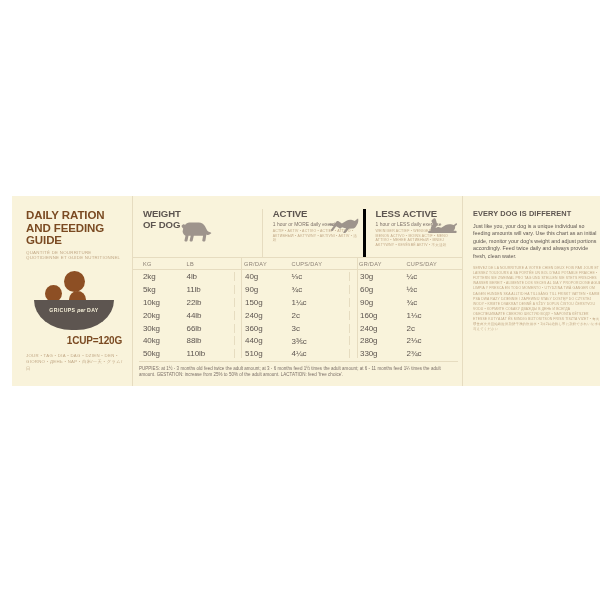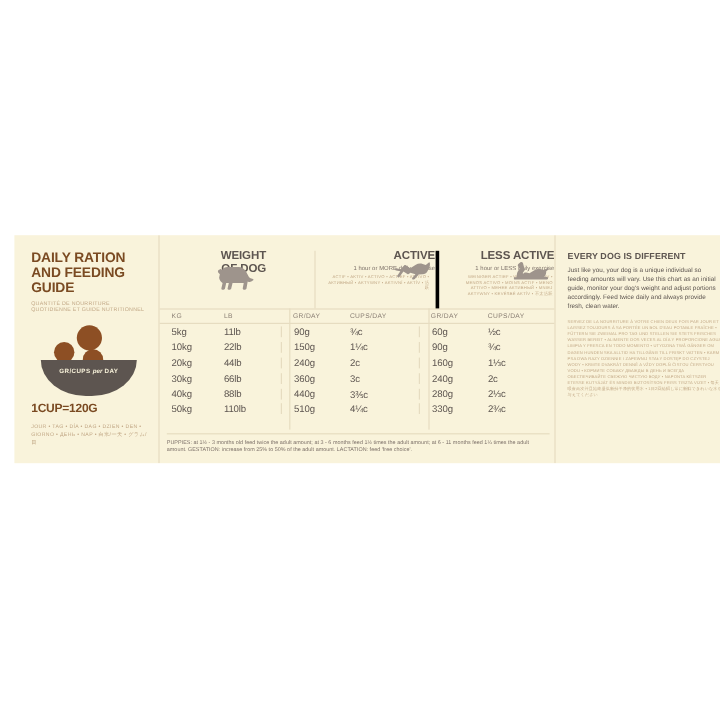--- a/index.html
+++ b/index.html
@@ -82,21 +82,21 @@
     font-style: italic;
     font-weight: bold;
     letter-spacing: 0;
   }
   .cupeq {
     margin-top: 4px;
     font-size: 10px;
     font-weight: bold;
     color: #7a4a22;
     letter-spacing: -0.2px;
-    text-align: left;
+    text-align: right;
     width: 96px;
   }
   .langs {
     margin-top: 7px;
     width: 100px;
     font-size: 4.3px;
     line-height: 6.4px;
     color: #c2a886;
     letter-spacing: 0.3px;
   }
@@ -107,21 +107,20 @@
     box-sizing: border-box;
     padding: 13px 0 0 0;
     border-left: 1px solid #e6dcc0;
     position: relative;
   }
   .head-row {
     display: flex;
     height: 48px;
     padding: 0 0 0 6px;
     box-sizing: border-box;
-    text-align: right;
   }
   .hcell {
     position: relative;
     box-sizing: border-box;
   }
   .hcell.weight { width: 96px; padding-left: 4px; }
   .hcell.active { width: 116px; padding-left: 10px; border-left: 1px solid #e6dcc0; margin-left: 40px; }
   .hcell.less   { width: 114px; padding-left: 10px; border-left: 3px solid #000000; }
   .hname {
     font-size: 9.6px;
@@ -293,20 +292,28 @@
       <div class="c-ac">CUPS/DAY</div>
       <div class="c-lg">GR/DAY</div>
       <div class="c-lc">CUPS/DAY</div>
     </div>
 
     <div class="vline vl1"></div>
     <div class="vline vl2"></div>
 
     <div class="rows">
       <div class="datarow">
+        <div class="c-kg">2kg</div>
+        <div class="c-lb">4lb</div>
+        <div class="c-ag">40g</div>
+        <div class="c-ac">⅓c</div>
+        <div class="c-lg">30g</div>
+        <div class="c-lc">¼c</div>
+      </div>
+      <div class="datarow">
         <div class="c-kg">5kg</div>
         <div class="c-lb">11lb</div>
         <div class="c-ag">90g</div>
         <div class="c-ac">¾c</div>
         <div class="c-lg">60g</div>
         <div class="c-lc">½c</div>
       </div>
       <div class="datarow">
         <div class="c-kg">10kg</div>
         <div class="c-lb">22lb</div>

